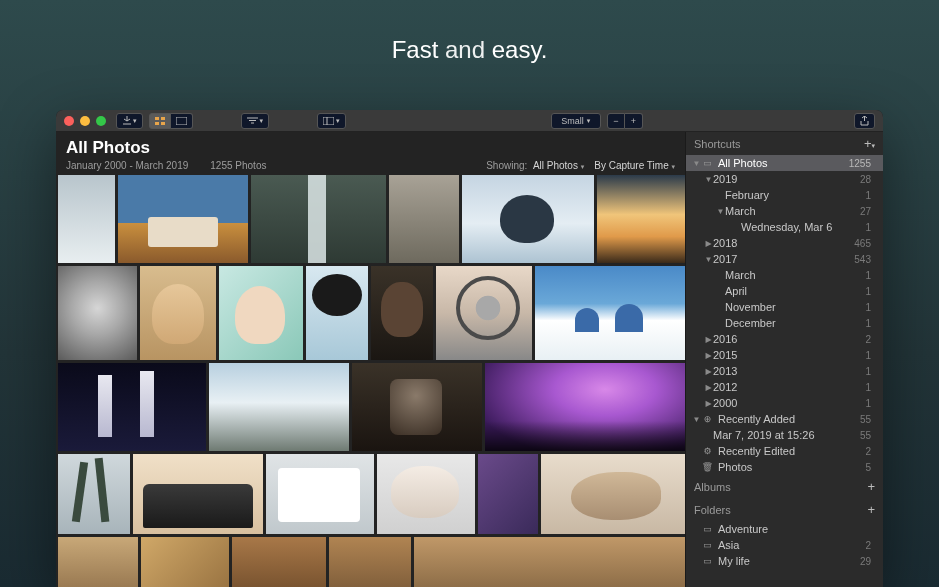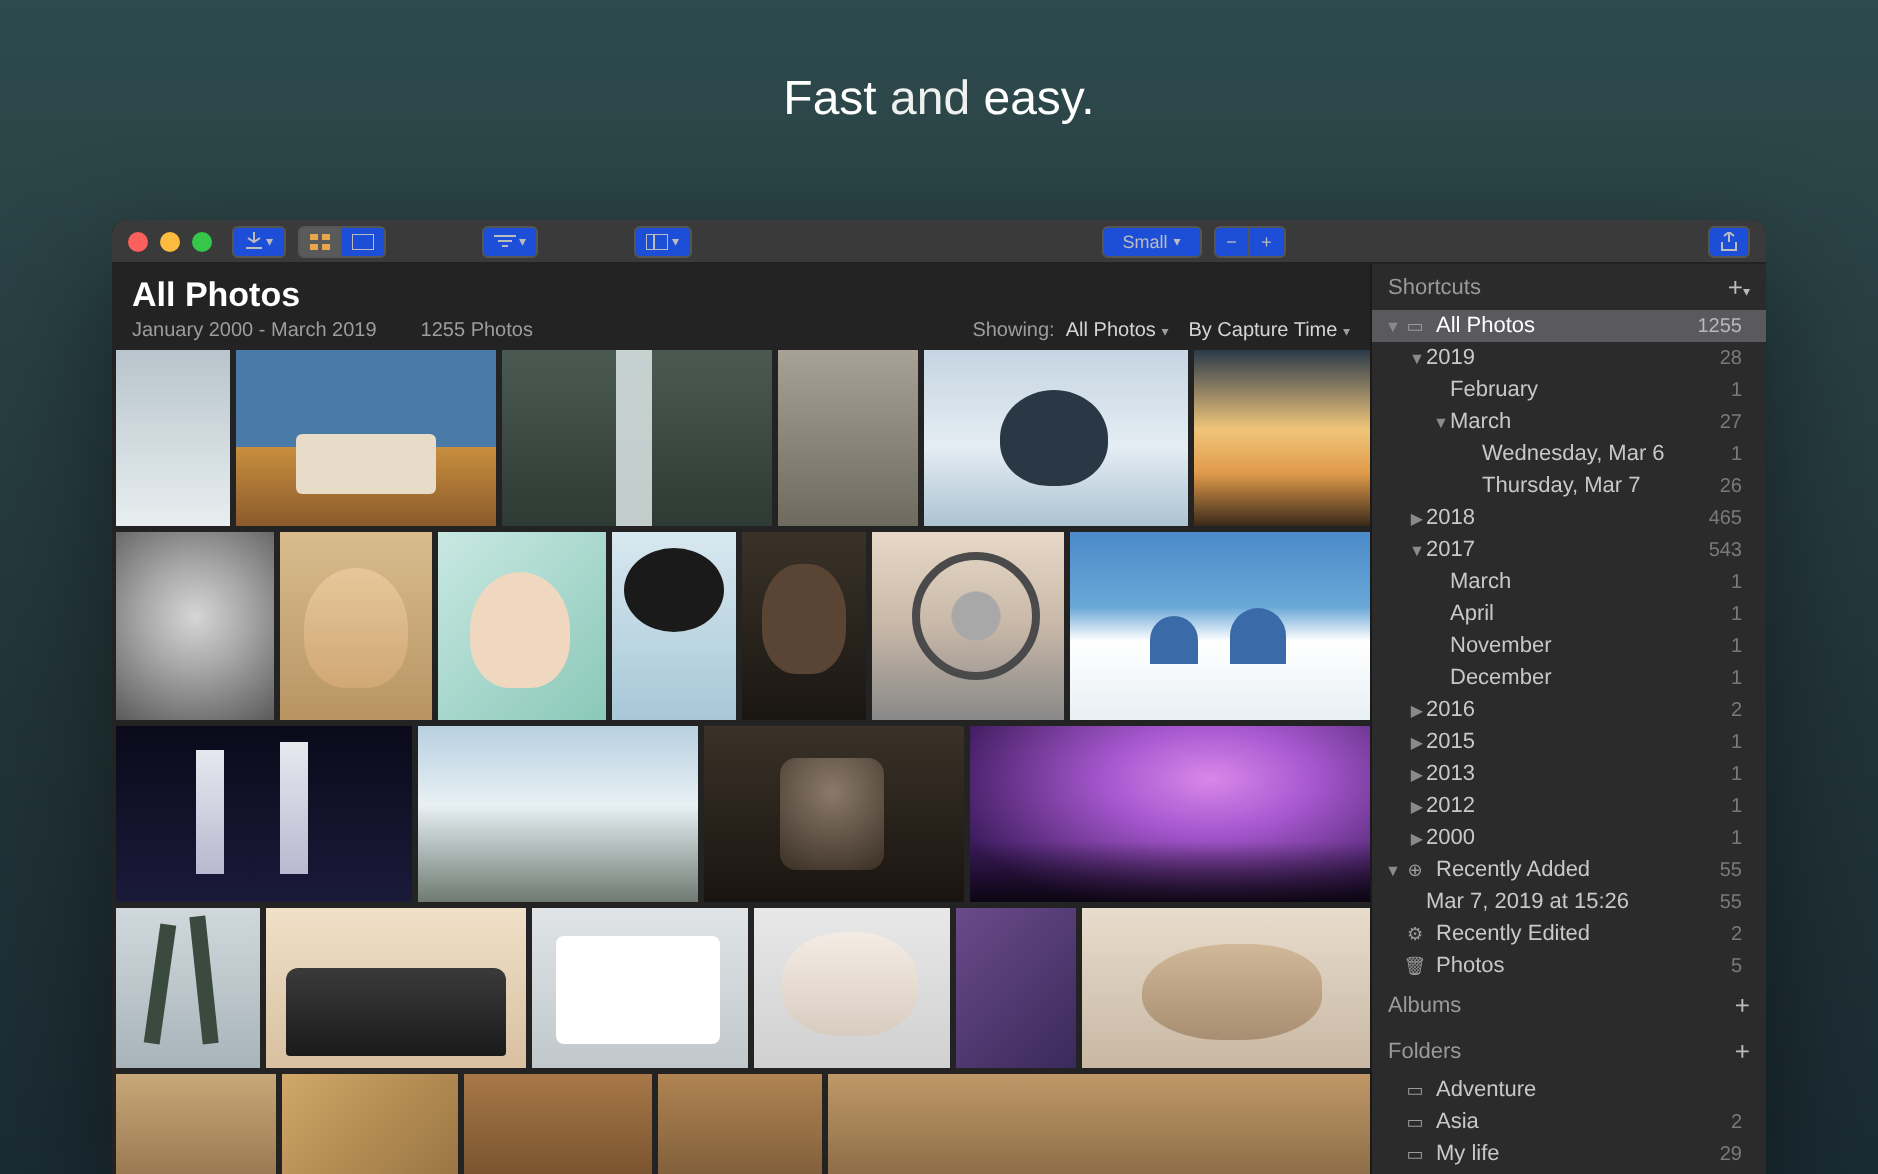--- a/index.html
+++ b/index.html
@@ -9,21 +9,21 @@
 .hero h1 .light{font-weight:300;opacity:.92}
 .hero h2{font-size:24px;font-weight:400;margin-top:6px}
 .hero h2 .light{font-weight:300;opacity:.92}
 
 .window{position:absolute;left:56px;top:110px;width:827px;height:477px;background:#1c1c1c;border-radius:7px 7px 0 0;overflow:hidden;box-shadow:0 20px 60px rgba(0,0,0,.45)}
 
 .toolbar{height:22px;background:#3a3a3a;display:flex;align-items:center;padding:0 8px;border-bottom:1px solid #222}
 .traffic{display:flex;gap:6px;margin-right:10px}
 .dot{width:10px;height:10px;border-radius:50%}
 .dot.r{background:#fc605c}.dot.y{background:#fdbc40}.dot.g{background:#34c749}
-.tb-btn{height:16px;background:#1d4ed8;border:1px solid #555;border-radius:3px;display:flex;align-items:center;justify-content:center;color:#bdbdbd;font-size:9px;min-width:22px;padding:0 5px;cursor:pointer}
+.tb-btn{height:16px;background:#0f172a;border:1px solid #555;border-radius:3px;display:flex;align-items:center;justify-content:center;color:#bdbdbd;font-size:9px;min-width:22px;padding:0 5px;cursor:pointer}
 .tb-group{display:flex;margin-left:6px}
 .tb-group .tb-btn{border-radius:0}
 .tb-group .tb-btn:first-child{border-radius:3px 0 0 3px}
 .tb-group .tb-btn:last-child{border-radius:0 3px 3px 0;border-left:none}
 .tb-btn.active{background:#5a5a5a}
 .tb-btn.orange{color:#e8a54b}
 .spacer{flex:1}
 .seg{display:flex;margin-left:6px;border-radius:3px;overflow:hidden}
 .seg .tb-btn{border-radius:0;min-width:48px;font-size:10px}
 .seg .tb-btn.on{background:#5e5e5e;color:#f2b45a}
@@ -265,25 +265,20 @@
           <div class="sb-row ind2">
             <span class="tri">▼</span>
             <span class="lbl">March</span>
             <span class="cnt">27</span>
           </div>
           <div class="sb-row ind3">
             <span class="tri"></span>
             <span class="lbl">Wednesday, Mar 6</span>
             <span class="cnt">1</span>
           </div>
-          <div class="sb-row ind3">
-            <span class="tri"></span>
-            <span class="lbl">Thursday, Mar 7</span>
-            <span class="cnt">26</span>
-          </div>
           <div class="sb-row ind1">
             <span class="tri">▶</span>
             <span class="lbl">2018</span>
             <span class="cnt">465</span>
           </div>
           <div class="sb-row ind1">
             <span class="tri">▼</span>
             <span class="lbl">2017</span>
             <span class="cnt">543</span>
           </div>

